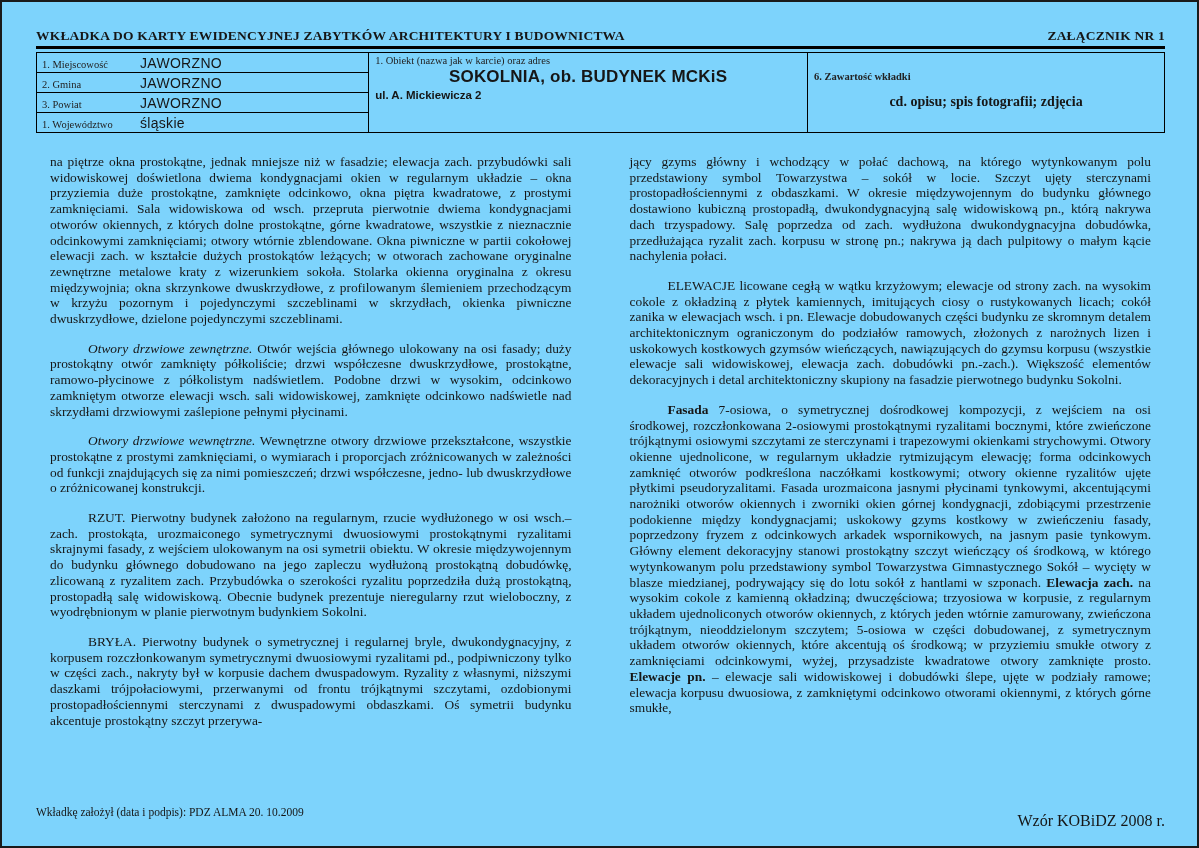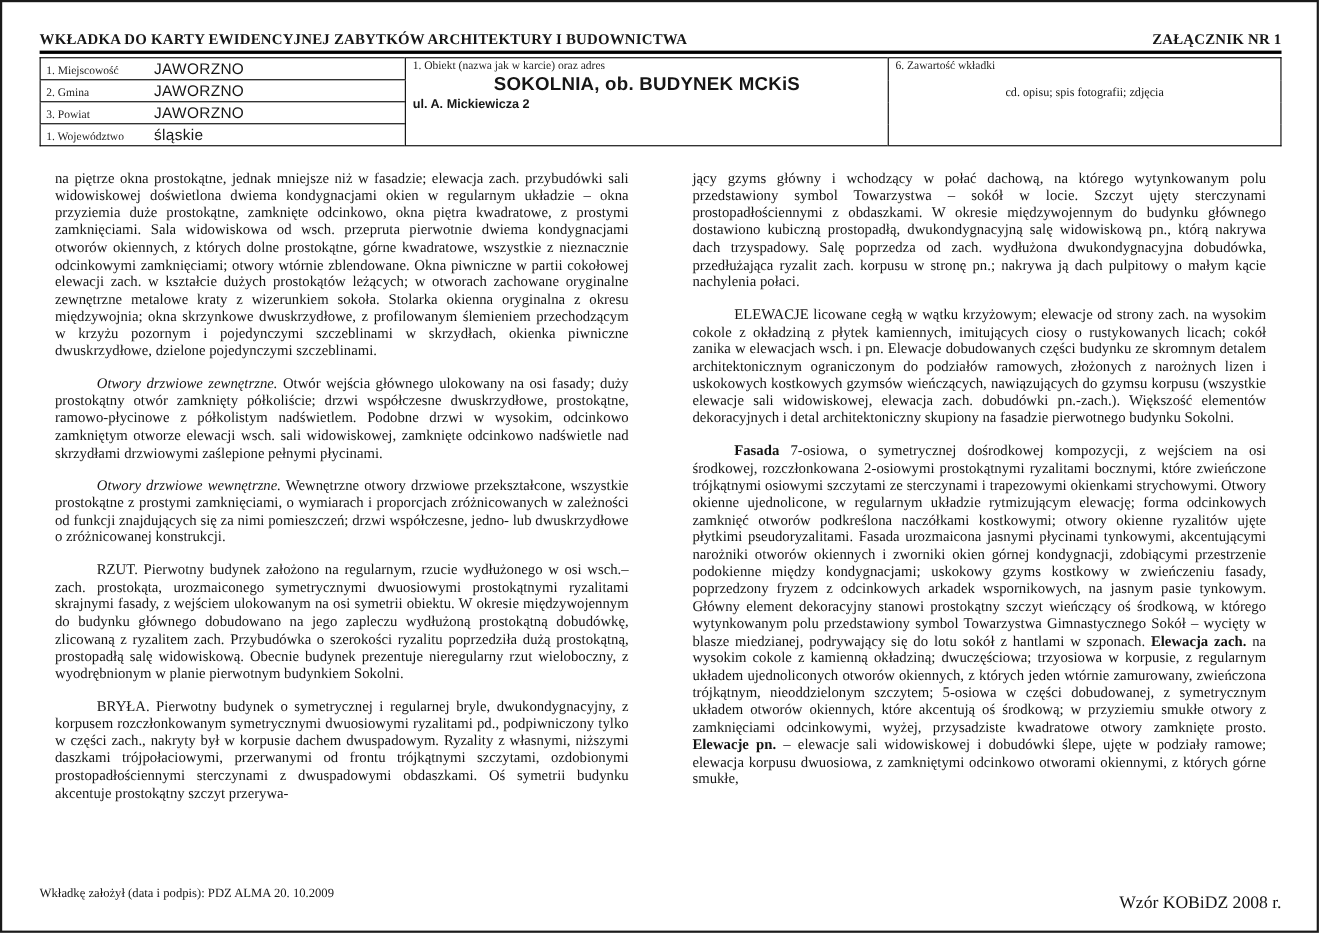--- a/index.html
+++ b/index.html
@@ -6,21 +6,21 @@
   body {
     width: 1199px; height: 848px;
     background: #cfcfcb;
     font-family: "Liberation Serif", serif;
     color: #161616;
   }
   .page {
     position: relative;
     width: 1199px; height: 848px;
     box-sizing: border-box;
-    background: #ffffff;
+    background: #7dd3fc;
     border: 2px solid #1a1a1a;
     padding: 26px 32px 0 34px;
     overflow: hidden;
   }
   .header-row {
     display: flex; justify-content: space-between; align-items: baseline;
     font-weight: bold; font-size: 13.5px; letter-spacing: 0.2px;
   }
   .title-rule { border-bottom: 3px solid #000; margin-top: 2px; }
 
@@ -29,31 +29,31 @@
     border: 1.6px solid #000; table-layout: fixed;
   }
   td.field-cell {
     width: 29.5%; height: 19px; padding: 0 4px 0 5px; vertical-align: middle;
     border-bottom: 1px solid #000;
   }
   tr:last-child td.field-cell { border-bottom: none; }
   .field-label { display: inline-block; width: 98px; font-size: 10.5px; color: #222; }
   .field-value { font-family: "Liberation Sans", sans-serif; font-size: 14px; letter-spacing: 0.3px; }
   td.object-cell { width: 39%; border-left: 1.6px solid #000; vertical-align: top; padding: 2px 6px; }
-  td.contents-cell { width: 31.5%; border-left: 1.6px solid #000; vertical-align: top; padding: 2px 6px; }
+  td.contents-cell { width: 31.5%; border-left: 1.6px solid #000; vertical-align: top; padding: 18px 6px; font-weight: bold; }
   .cell-caption { font-size: 10.5px; color: #222; }
   .object-name {
     text-align: center; font-family: "Liberation Sans", sans-serif;
     font-weight: bold; font-size: 17px; margin-top: 1px; letter-spacing: 0.2px;
   }
   .object-address {
     text-align: left; font-family: "Liberation Sans", sans-serif;
     font-weight: bold; font-size: 11.5px; margin-top: 2px;
   }
-  .contents-value { text-align: center; font-size: 11px; margin-top: 12px; }
+  .contents-value { text-align: center; font-size: 14px; margin-top: 12px; }
 
   .body-columns {
     display: flex; gap: 30px; margin-top: 7px;
     height: 662px; overflow: hidden;
   }
   .col { flex: 1 1 0; }
   p.para {
     margin: 14px; font-size: 13.4px; line-height: 15.7px;
     text-align: justify; hyphens: auto; -webkit-hyphens: auto;
   }

